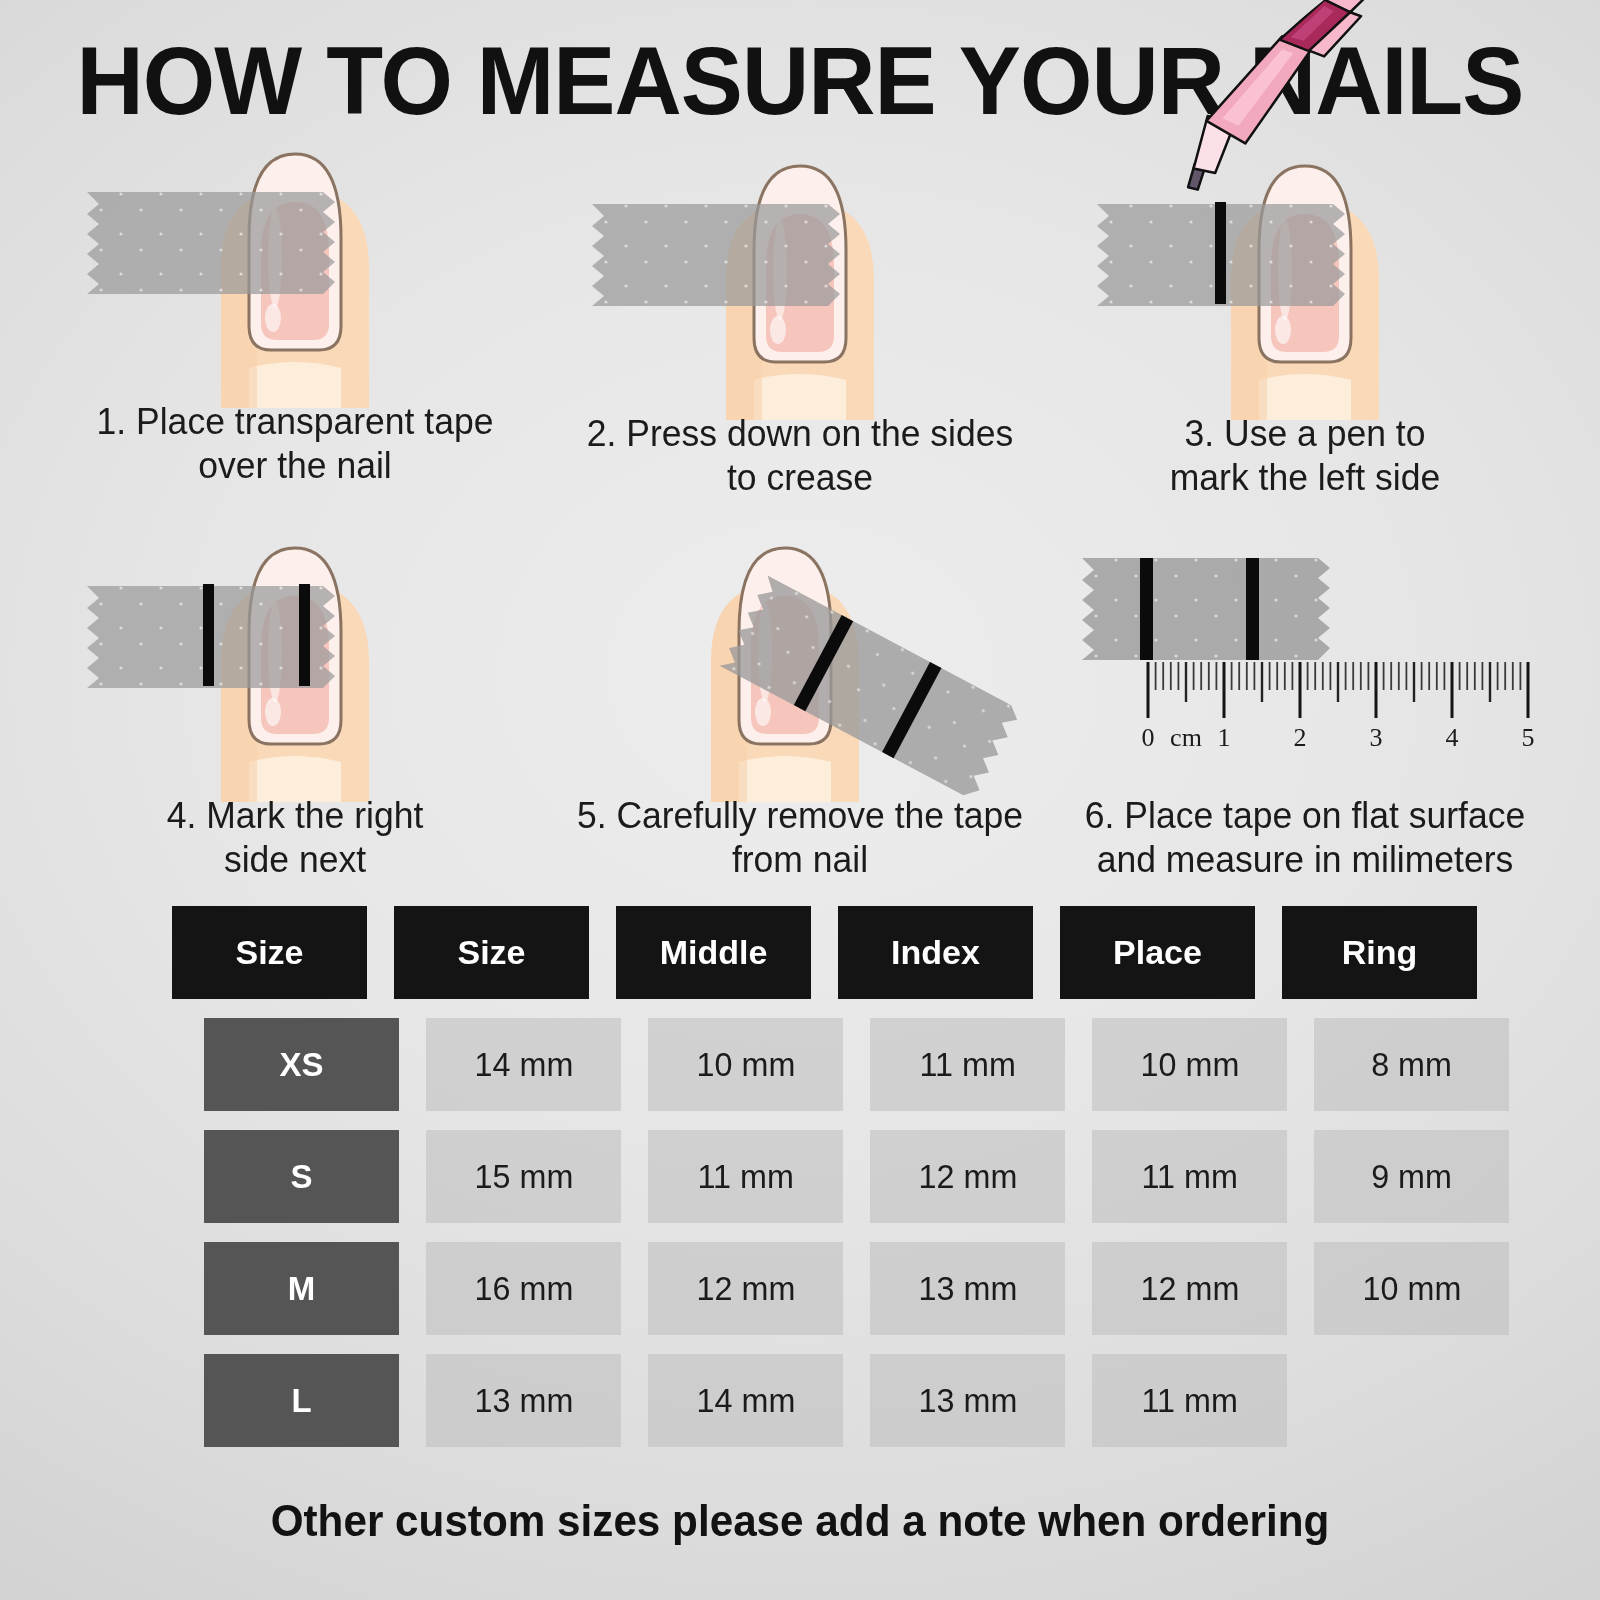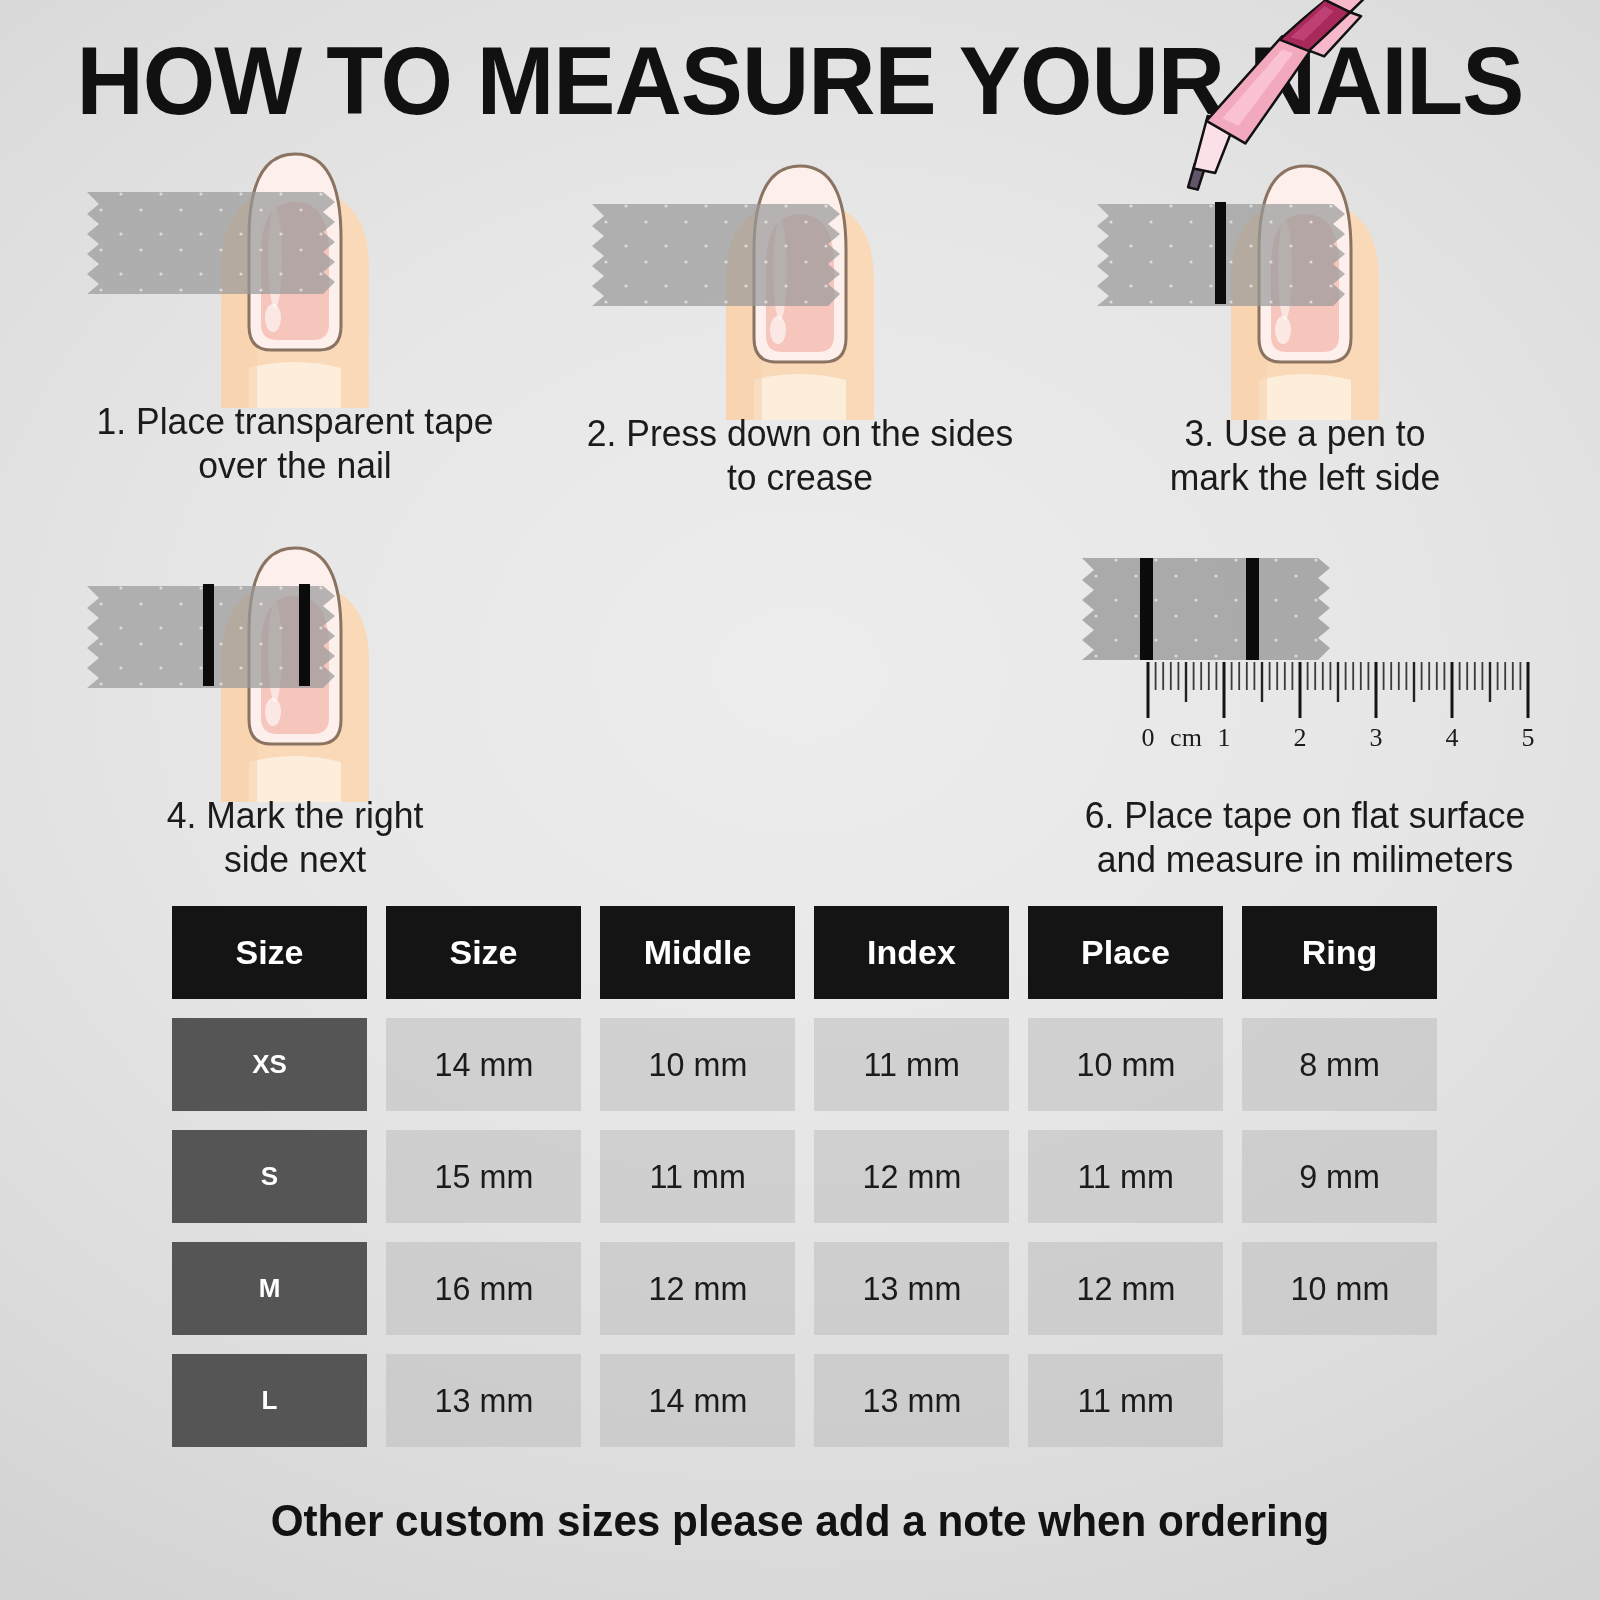--- a/index.html
+++ b/index.html
@@ -42,28 +42,28 @@
 
   
   .tape{position:absolute;}
   .tape svg{display:block;}
 
   
   .mark{position:absolute;background:#0b0b0b;}
 
   
   #sizetable{position:absolute;left:172px;top:906px;width:1292px;}
-  .trow{display:flex;gap:19px;margin-bottom:19px;align-items:flex-end;}
+  .trow{display:flex;gap:27px;margin-bottom:19px;align-items:flex-end;}
   .cell{
     height:93px;display:flex;align-items:center;justify-content:center;
     font-family:"Liberation Sans", sans-serif;
     flex:0 0 195px;
   }
   .cell.hdr{background:#141414;color:#ffffff;font-weight:bold;font-size:34px;}
-  .cell.sz{background:#555555;color:#ffffff;font-weight:bold;font-size:26px;}
+  .cell.sz{background:#555555;color:#ffffff;font-weight:bold;font-size:33px;margin-left:32px;}
   .cell.val{background:rgba(190,190,190,0.55);color:#1b1b1b;font-weight:400;font-size:34px;transform:none;}
   .cell.val span{transform:scaleX(0.95);display:inline-block;}
   .trow.headrow .cell{height:93px;}
   .trow.datarow{margin-bottom:19px;}
 
   
   .footer{
     position:absolute;left:0;top:1496px;width:1600px;text-align:center;
     font-family:"Liberation Sans", sans-serif;
     font-weight:bold;font-size:44px;color:#121212;
@@ -216,20 +216,43 @@
       </div>
       <div class="mark" style="left:143px;top:72px;width:11px;height:102px;"></div>
       <div class="mark" style="left:239px;top:72px;width:11px;height:102px;"></div>
     </div>
     <div class="caption" style="top:282px;">
       <div>4. Mark the right</div>
       <div>side next</div>
     </div>
   </div>
 
+  <div class="step" id="s5" style="left:565px;top:512px;">
+    <div class="art">
+      <div class="finger" style="left:130px;transform:none;top:0;">
+        <svg width="180" height="290" viewBox="0 0 180 290">
+            <use href="#fingerSym"></use>
+          </svg>
+      </div>
+
+      <div style="position:absolute;left:168px;top:48px;width:300px;height:110px;transform:rotate(28deg);transform-origin:0 50%;">
+        <svg width="300" height="110" viewBox="0 0 300 110">
+          <path d="M12 4 L288 4 L288 106 L12 106 L24 96 L12 86 L24 76 L12 66 L24 56 L12 46 L24 36 L12 26 L24 16 Z
+                   M288 4 L300 14 L288 24 L300 34 L288 44 L300 54 L288 64 L300 74 L288 84 L300 94 L288 106" fill="#9a9a9a" opacity="0.78"></path>
+          <rect x="12" y="4" width="288" height="102" fill="url(#tapeDots)" opacity="0.7"></rect>
+          <rect x="96" y="4" width="13" height="102" fill="#0b0b0b"></rect>
+          <rect x="196" y="4" width="13" height="102" fill="#0b0b0b"></rect>
+        </svg>
+      </div>
+    </div>
+    <div class="caption" style="top:282px;">
+      <div>5. Carefully remove the tape</div>
+      <div>from nail</div>
+    </div>
+  </div>
 
   <div class="step" id="s6" style="left:1070px;top:512px;">
     <div class="art">
 
       <div class="tape" style="left:0px;top:42px;">
         <svg width="260" height="110" viewBox="0 0 260 110">
           <path d="M12 4 L248 4 L248 106 L12 106 L24 96 L12 86 L24 76 L12 66 L24 56 L12 46 L24 36 L12 26 L24 16 Z
                    M248 4 L260 14 L248 24 L260 34 L248 44 L260 54 L248 64 L260 74 L248 84 L260 94 L248 106" fill="#9a9a9a" opacity="0.8"></path>
           <rect x="12" y="4" width="248" height="102" fill="url(#tapeDots)" opacity="0.7"></rect>
           <rect x="70" y="4" width="13" height="102" fill="#0b0b0b"></rect>

